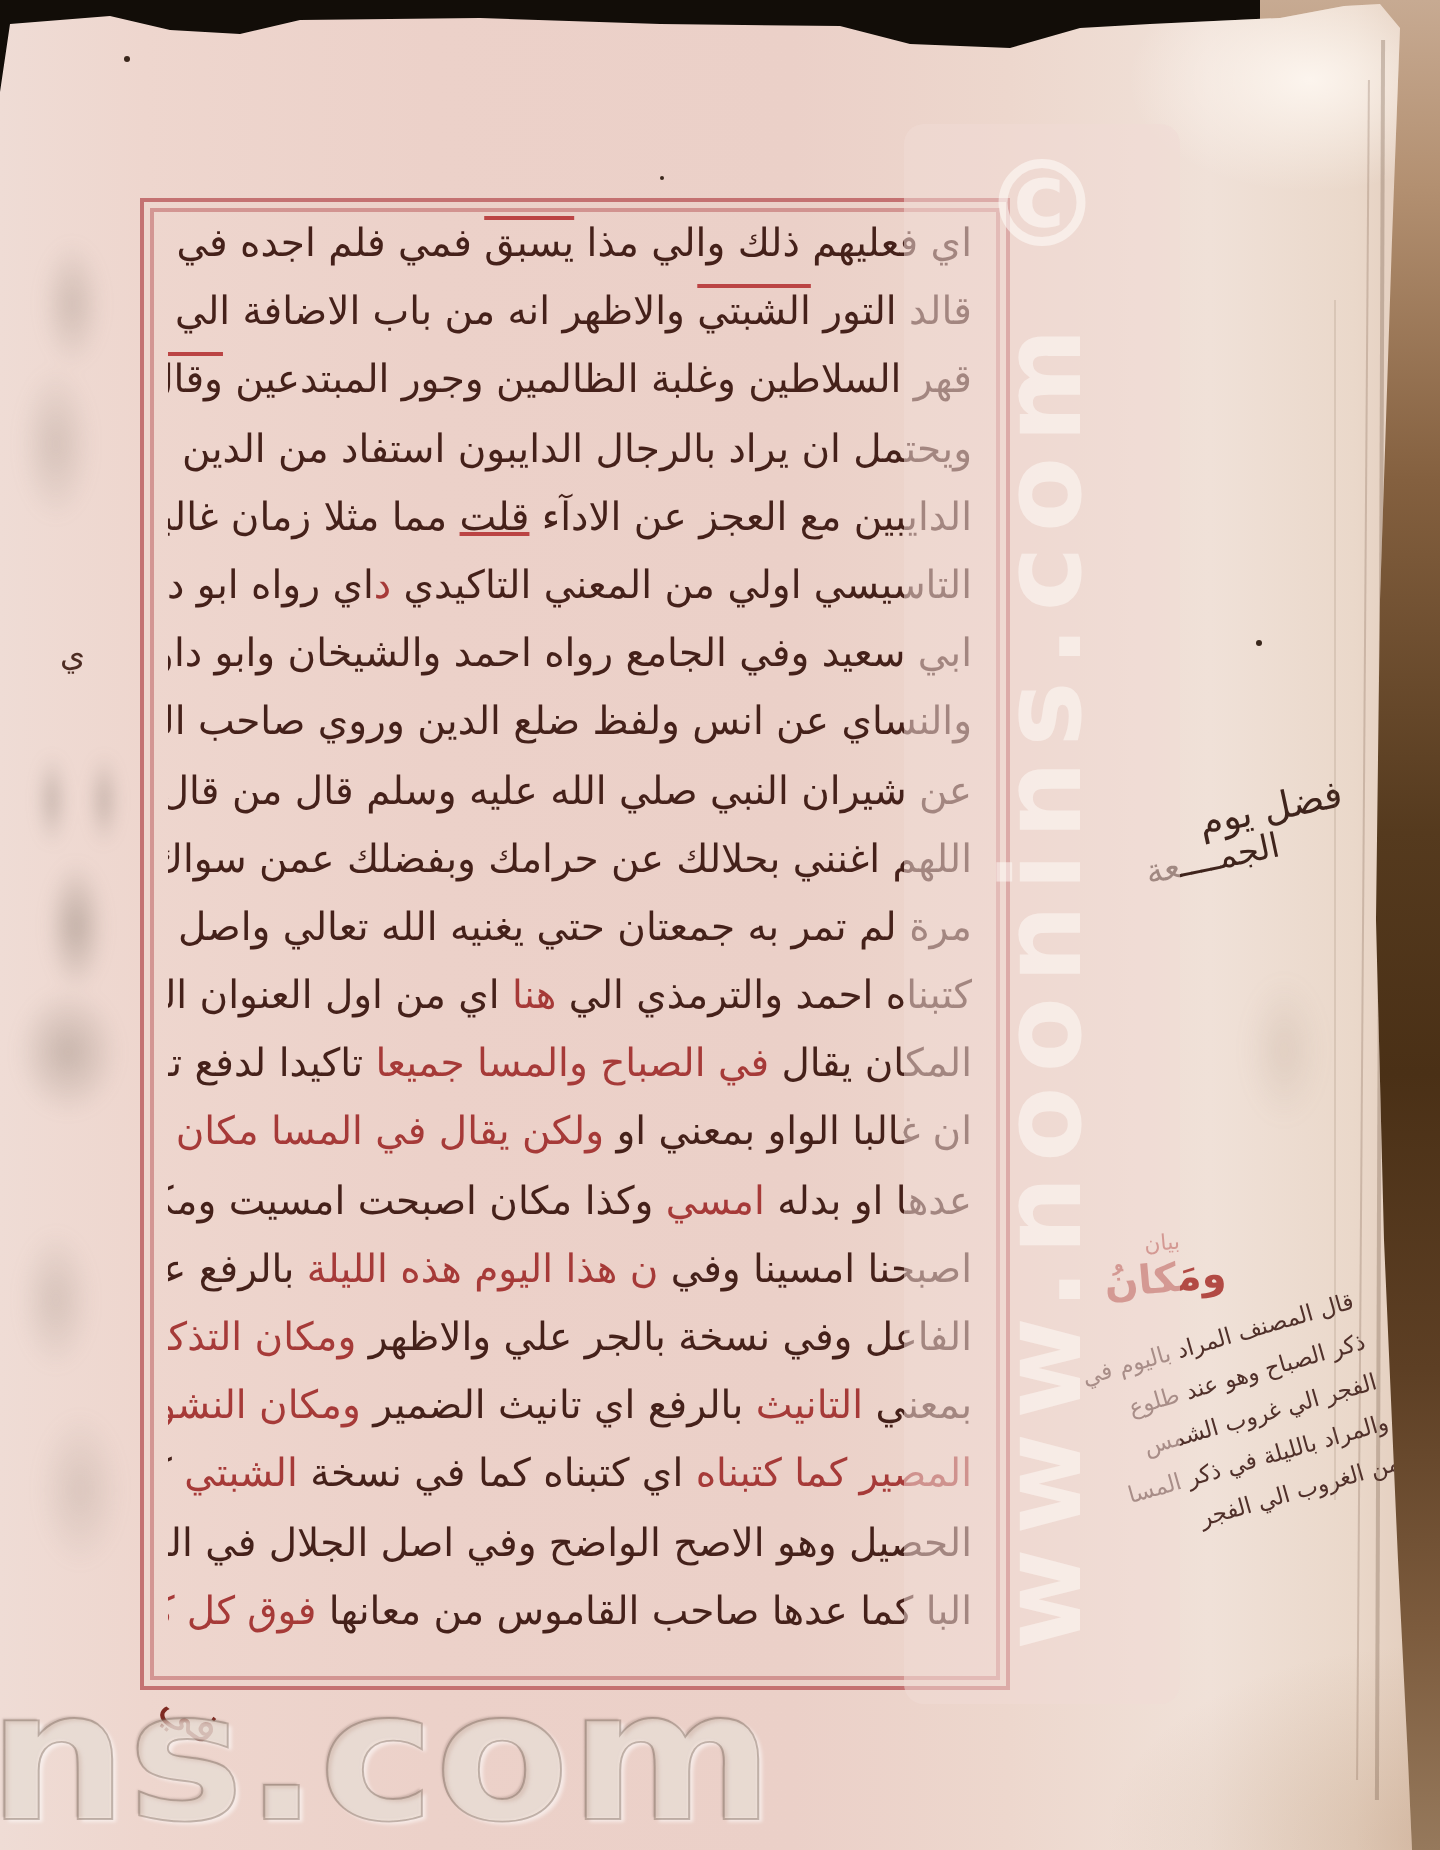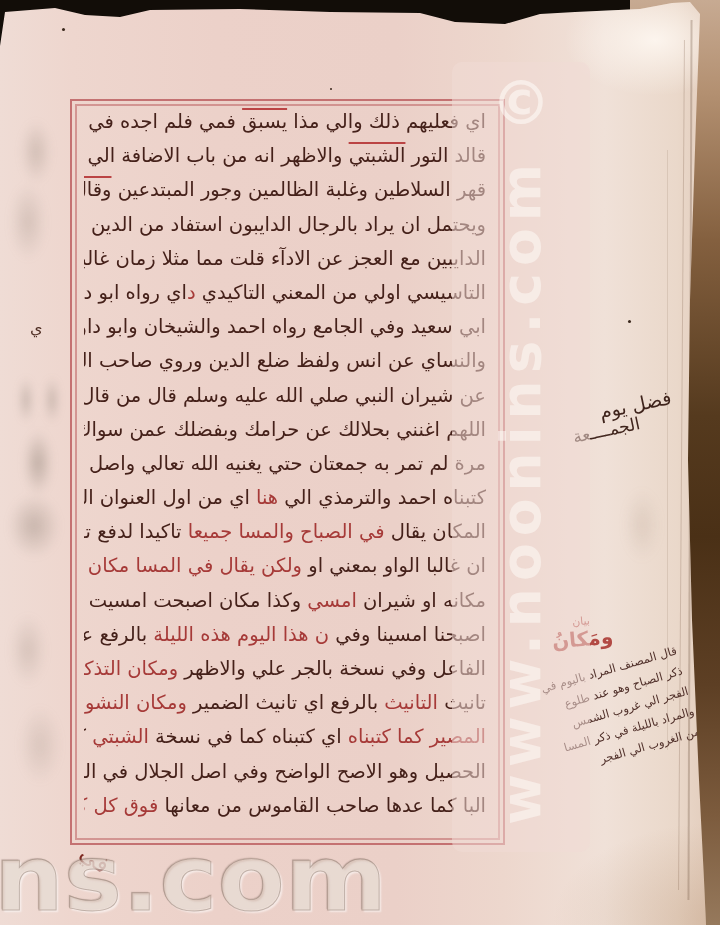--- a/index.html
+++ b/index.html
@@ -40,21 +40,21 @@
   .frame{position:absolute;left:70px;top:99px;width:431px;height:742px;
          border:2px solid rgba(184,86,88,.78);}
   .frame-in{position:absolute;inset:3px;border:2px solid rgba(184,86,88,.50);}
   
   .text-block{position:absolute;left:84px;top:105px;width:402px;height:726px;
       direction:rtl;color:#45211a;font-size:19.5px;overflow:hidden;}
   .line{height:34.2px;line-height:34.2px;text-align:justify;text-align-last:justify;
         white-space:nowrap;overflow:hidden;}
   .red{color:#a63a38;}
   .ovl{text-decoration:overline;text-decoration-color:#b44;text-decoration-thickness:2px;}
-  .unl{text-decoration-color:#b44;text-decoration-thickness:2px;margin-top:37px;}
+  .unl{text-decoration:underline;text-decoration-color:#b44;text-decoration-thickness:2px;margin-top:37px;}
   
   .margin-ya{position:absolute;left:30px;top:318px;font-size:16px;color:#4e2d23;}
   .catchword{position:absolute;left:80px;top:846px;font-size:23px;color:#7e2a22;
              transform:rotate(38deg);}
   .friday{position:absolute;left:556px;top:398px;width:118px;direction:rtl;color:#3f241c;
           transform:rotate(-12deg);}
   .friday .l1{font-size:19px;text-align:right;}
   .friday .l2{font-size:17px;text-align:left;padding-left:14px;margin-top:-2px;}
   .redhead{position:absolute;left:546px;top:616px;width:72px;color:#b24a44;direction:rtl;
            text-align:center;transform:rotate(-5deg);}
@@ -102,24 +102,24 @@
         <div class="line"><span>الدايبين مع العجز عن الادآء </span><span class="unl">قلت</span><span> مما مثلا زمان غالبا والمعني</span></div>
         <div class="line"><span>التاسيسي اولي من المعني التاكيدي </span><span class="red">د</span><span>اي رواه ابو داود وعن</span></div>
         <div class="line"><span>ابي سعيد وفي الجامع رواه احمد والشيخان وابو داود والترمذ</span></div>
         <div class="line"><span>والنساي عن انس ولفظ ضلع الدين وروي صاحب الفردوس</span></div>
         <div class="line"><span>عن شيران النبي صلي الله عليه وسلم قال من قال يوم الجمعة</span></div>
         <div class="line"><span>اللهم اغنني بحلالك عن حرامك وبفضلك عمن سواك سبعين</span></div>
         <div class="line"><span>مرة لم تمر به جمعتان حتي يغنيه الله تعالي واصل الحديث</span></div>
         <div class="line"><span>كتبناه احمد والترمذي الي </span><span class="red">هنا</span><span> اي من اول العنوان الي هذا</span></div>
         <div class="line"><span>المكان يقال </span><span class="red">في الصباح والمسا جميعا</span><span> تاكيدا لدفع توهم</span></div>
         <div class="line"><span>ان غالبا الواو بمعني او </span><span class="red">ولكن يقال في المسا مكان اصبح</span></div>
-        <div class="line"><span>مكانه او شيران </span><span class="red">امسي</span><span> وكذا مكان اصبحت امسيت ومكان</span></div>
+        <div class="line"><span>عدها او بدله </span><span class="red">امسي</span><span> وكذا مكان اصبحت امسيت ومكان</span></div>
         <div class="line"><span>اصبحنا امسينا وفي </span><span class="red">ن هذا اليوم هذه الليلة</span><span> بالرفع علي نيابة</span></div>
         <div class="line"><span>الفاعل وفي نسخة بالجر علي والاظهر </span><span class="red">ومكان التذكير</span></div>
-        <div class="line"><span>تانيث </span><span class="red">التانيث</span><span> بالرفع اي تانيث الضمير </span><span class="red">ومكان النشور</span></div>
+        <div class="line"><span>بمعني </span><span class="red">التانيث</span><span> بالرفع اي تانيث الضمير </span><span class="red">ومكان النشور</span></div>
         <div class="line"><span class="red">المصير كما كتبناه</span><span> اي كتبناه كما في نسخة </span><span class="red">الشبتي</span><span> كذا في اصل</span></div>
         <div class="line"><span>الحصيل وهو الاصح الواضح وفي اصل الجلال في الحمرة فهي بمعني</span></div>
         <div class="line"><span>البا كما عدها صاحب القاموس من معانها </span><span class="red">فوق كل كلمة ويزاد</span></div>
       </div>
 
     <div class="margin-ya">ي</div>
     <div class="catchword">في</div>
 
     <div class="friday">
       <div class="l1">فضل يوم</div>

